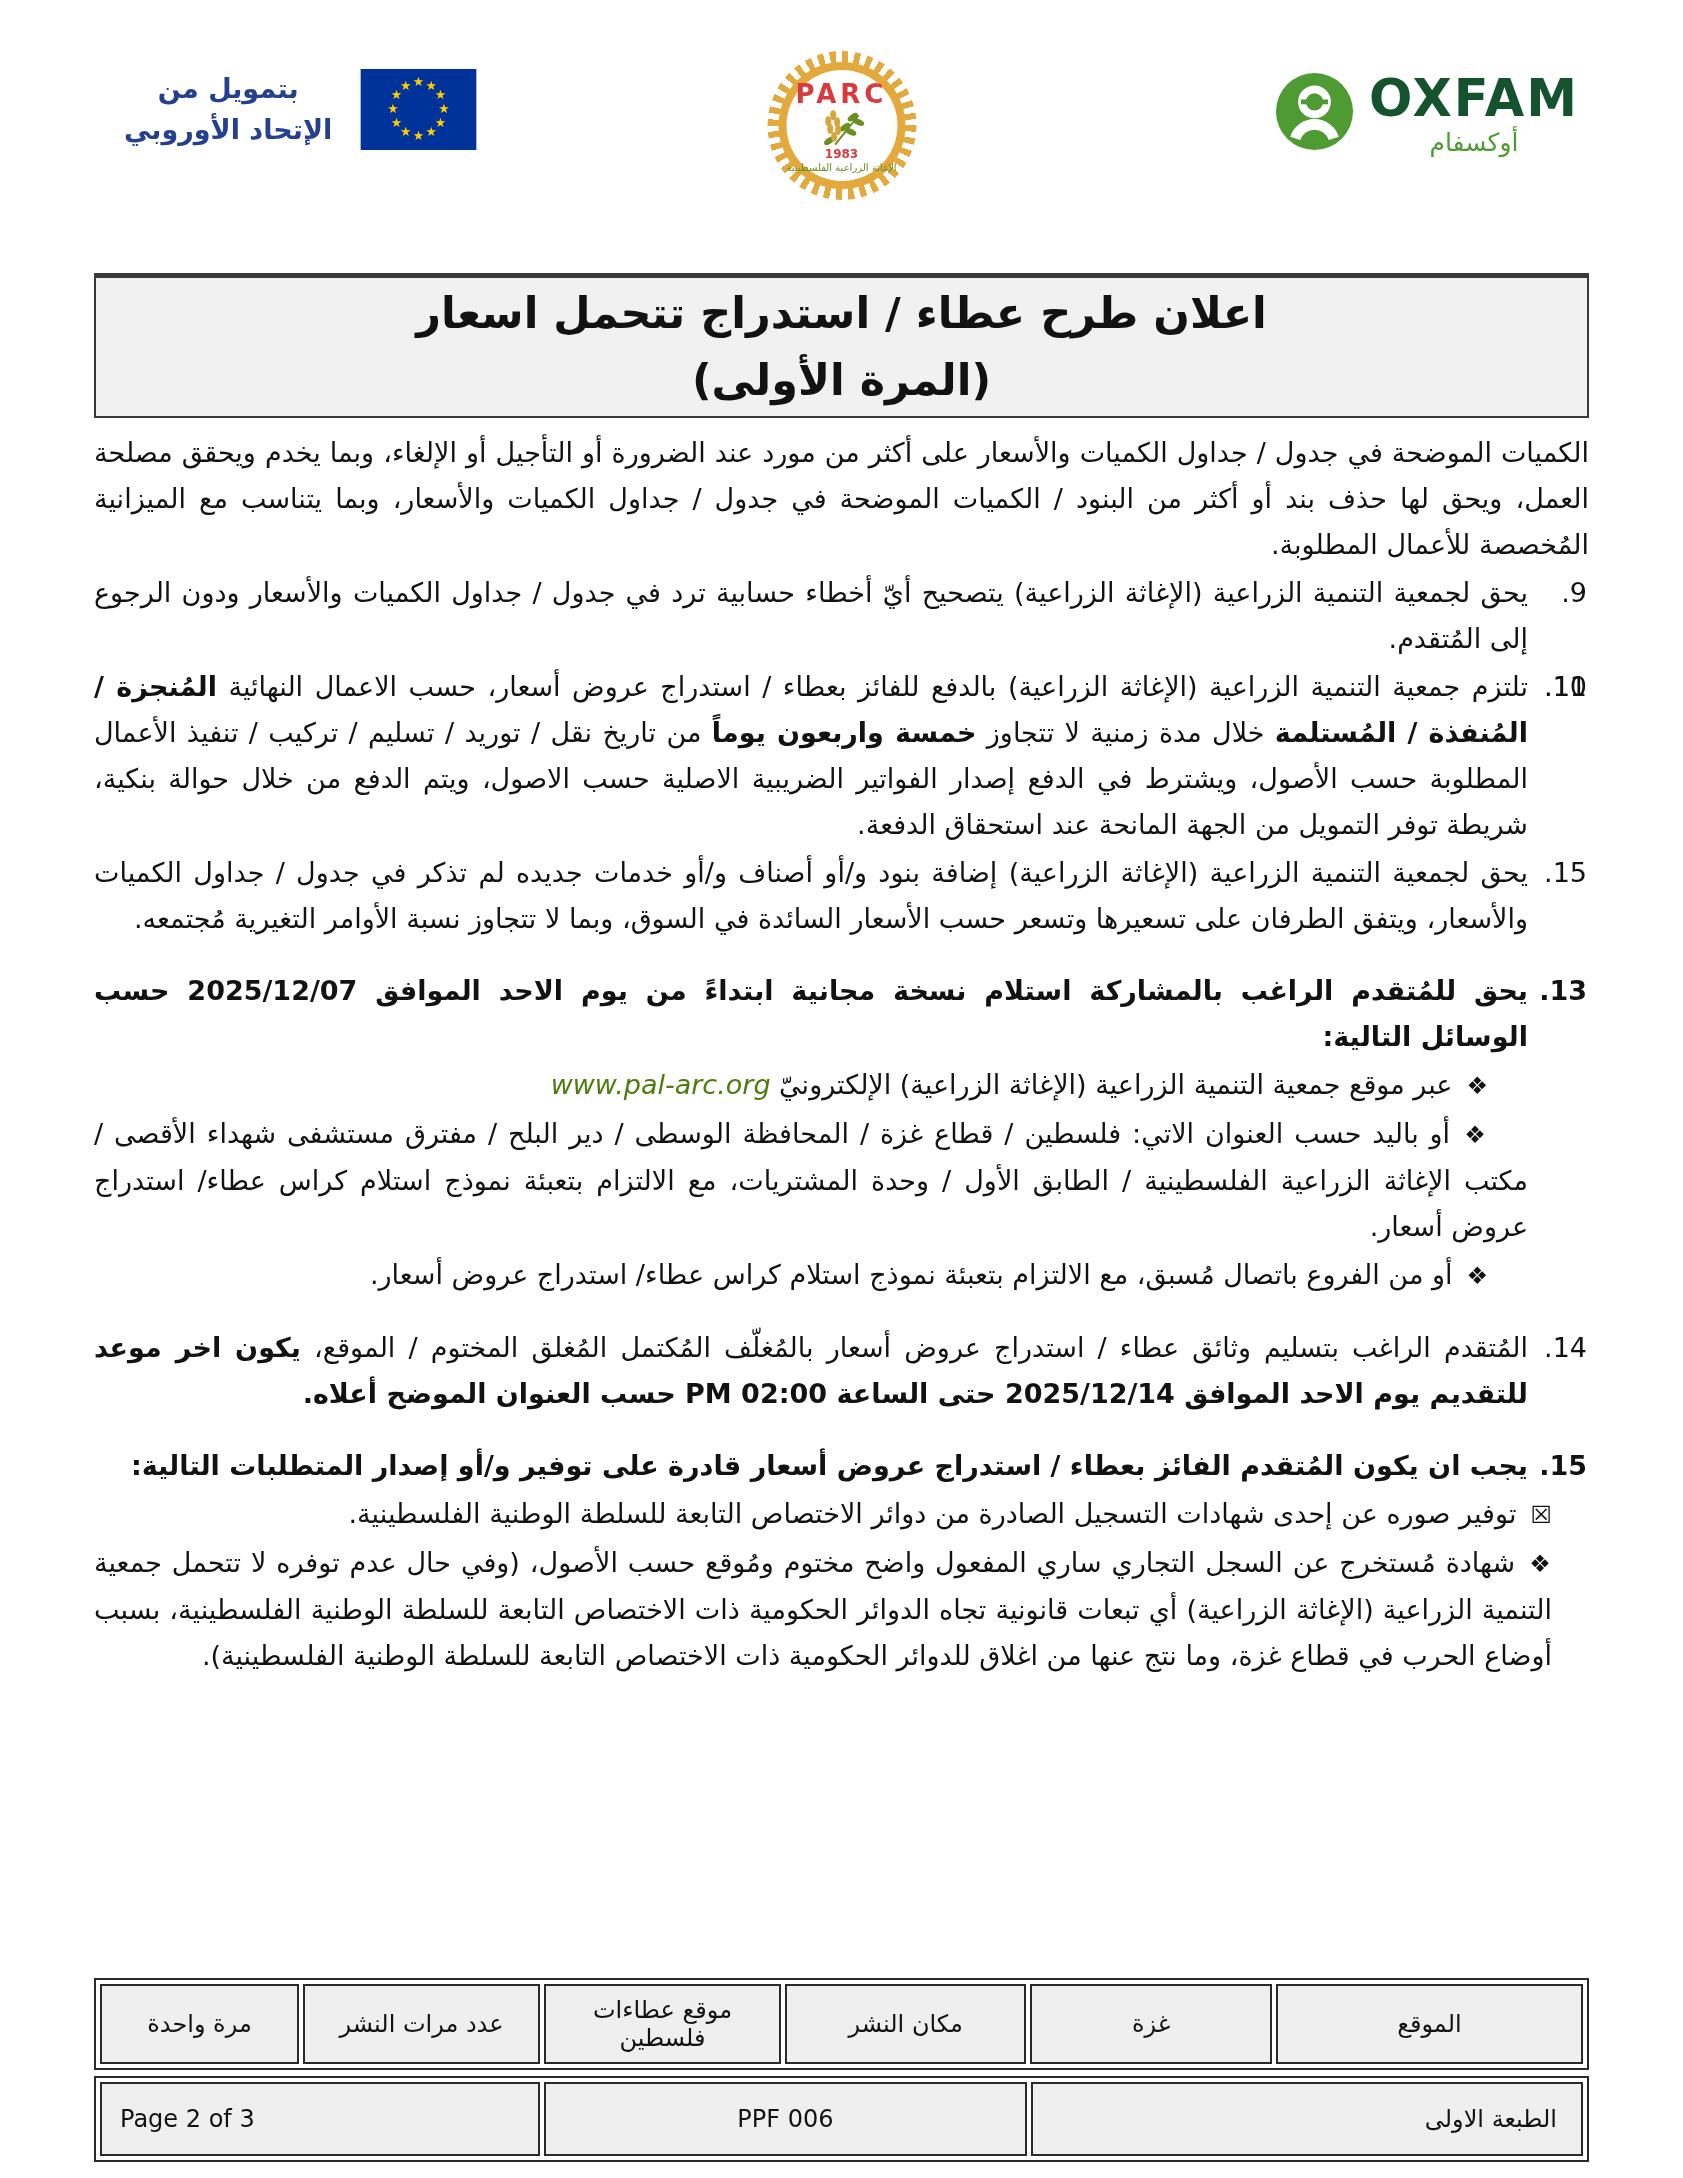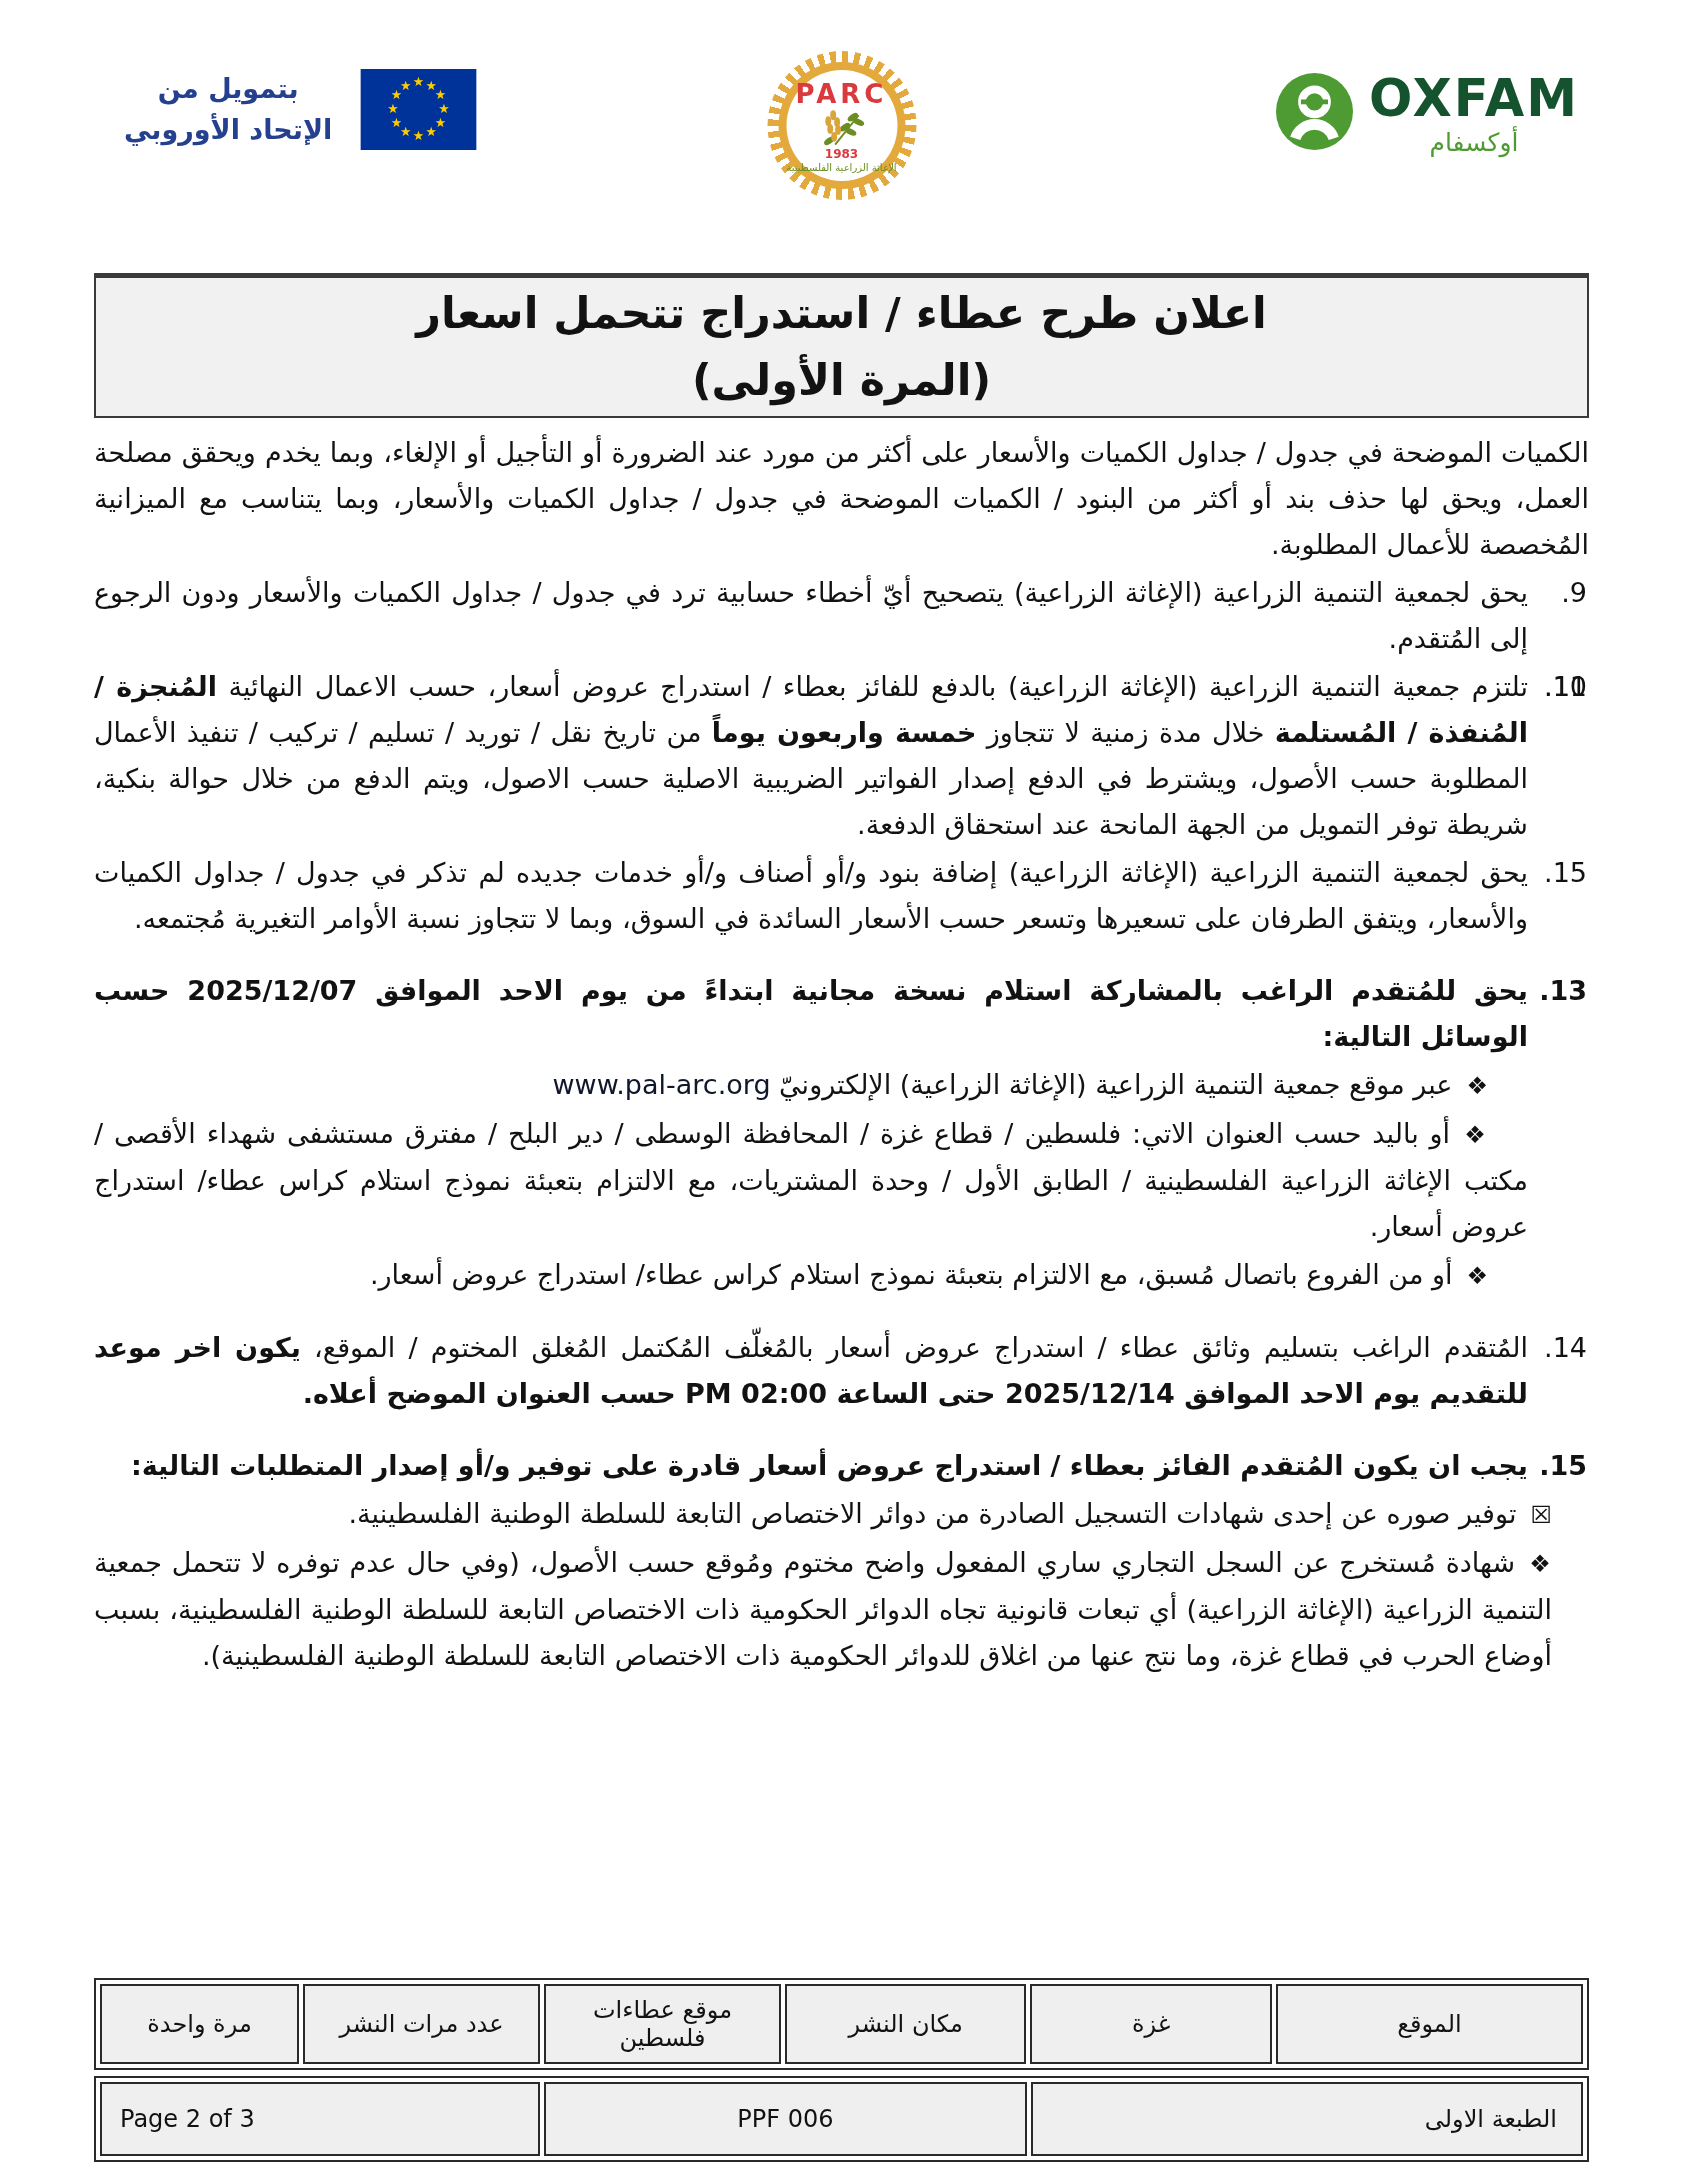--- a/index.html
+++ b/index.html
@@ -55,21 +55,21 @@
   .intro{margin:0 0 2px 0;}
   .item{position:relative;padding-right:61px;margin:0 0 2px 0;}
   .item .num{position:absolute;right:2px;top:0;min-width:55px;}
   .bold{font-weight:bold;}
   .sp{margin-top:26px;}
   .bullets{margin-top:2px;}
   .bullet{margin:0 0 2px 0;}
   .b13 .bullet{text-indent:40px;}
   .b15{margin-right:-24px;}
   .b-icon{font-size:24px;margin-left:14px;}
-  .url{color:#0f172a;text-decoration:none;}
+  .url{color:#4d7c0f;text-decoration:none;font-style:italic;}
   
   .footer{position:absolute;left:94px;right:94px;bottom:16px;}
   table{width:100%;border-collapse:separate;border-spacing:4px;background:#ffffff;border:2px solid #2a2a2a;direction:rtl;}
   td{border:2px solid #2a2a2a;background:#EFEFEF;font-size:24px;text-align:center;padding:10px 12px;}
   .row1 td{height:36px;}
   .row2{margin-top:6px;}
   .row2 td{height:50px;}
   td.cell-ltr{direction:ltr;text-align:left;padding-left:18px;}
   td.cell-rtl-align{text-align:right;padding-right:24px;}
 </style>

